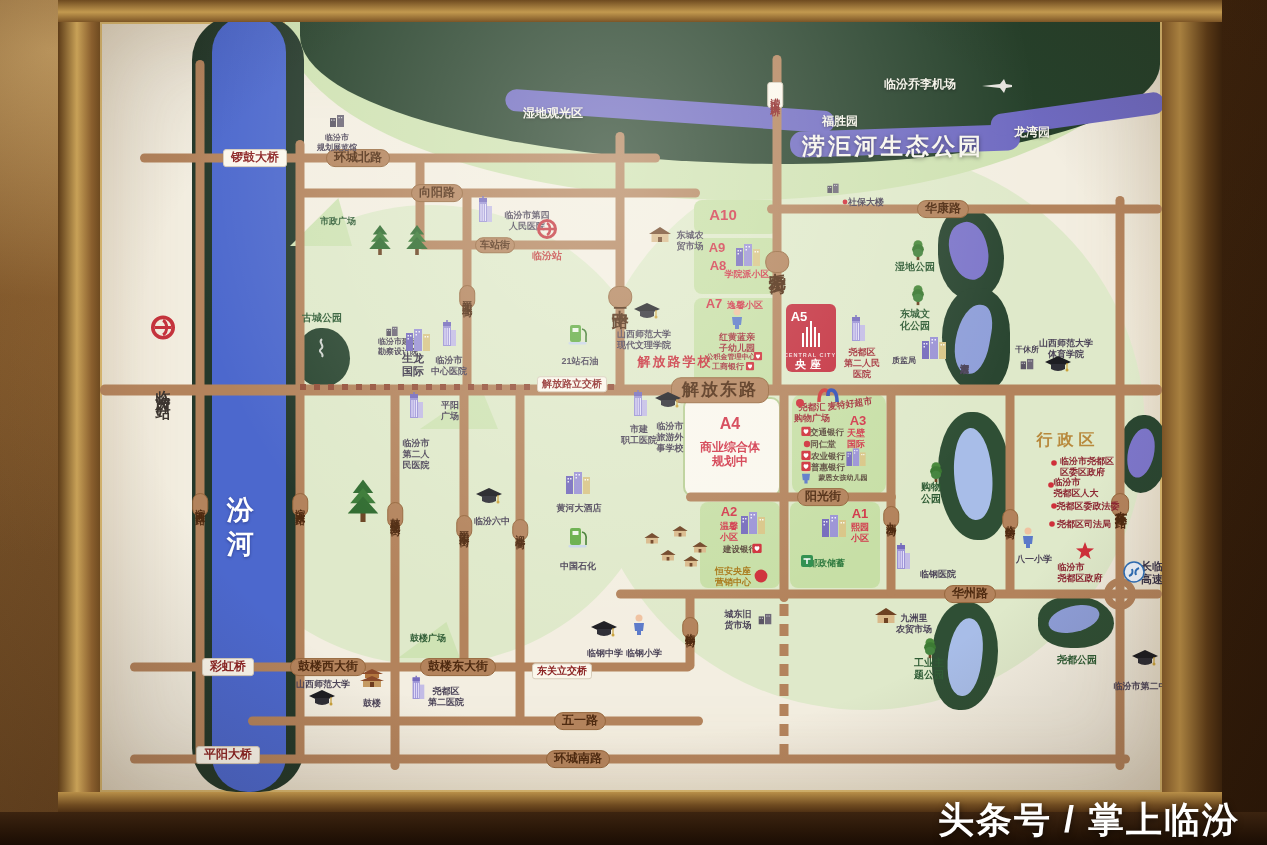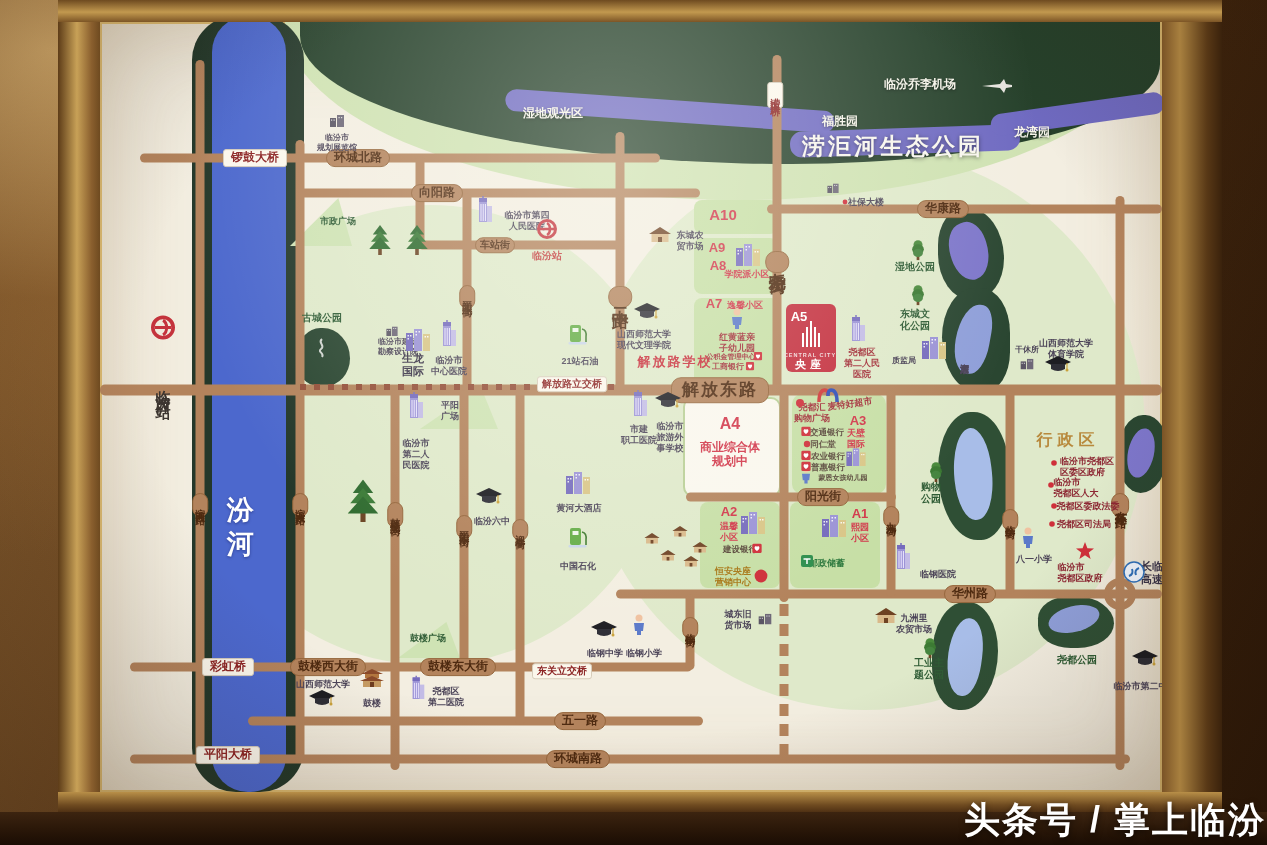--- a/index.html
+++ b/index.html
@@ -68,21 +68,21 @@
     background:radial-gradient(ellipse at 50% 42%, rgba(0,0,0,0) 55%, rgba(40,20,5,.28) 100%);
   }
   .frame{position:absolute;z-index:9;}
   #frame-left{left:58px;top:0;width:42px;height:812px;background:linear-gradient(90deg,#5d3c18,#c8a157 45%,#8a5f2e 80%,#6e4a20);}
   #frame-right{left:1162px;top:0;width:60px;height:812px;background:linear-gradient(90deg,#7a5326,#a8803f 30%,#583816 75%,#3a220c);}
   #frame-top{left:58px;top:0;width:1164px;height:22px;background:linear-gradient(180deg,#6e4a20,#c2994f 55%,#7c5526);}
   #frame-bottom{left:58px;top:792px;width:1164px;height:22px;background:linear-gradient(180deg,#b88f48,#6e4a20 60%,#472a10);}
   #ledge{position:absolute;left:0;top:812px;width:1267px;height:33px;z-index:9;
     background:linear-gradient(180deg,#3c2410,#241306 70%,#1a0d04);}
   #watermark{
-    position:absolute;left:964px;top:796px;z-index:10;color:#ffffff;font-size:36px;font-weight:700;
+    position:absolute;left:938px;top:796px;z-index:10;color:#ffffff;font-size:36px;font-weight:700;
     letter-spacing:2px;text-shadow:0 2px 6px rgba(0,0,0,.55);white-space:nowrap;
   }
 </style>
 </head>
 <body>
 
 <div id="scene">
   <div id="mapbg"></div>
 <div class="area ellipse" style="left: 195px; top: 205px; width: 470px; height: 460px; background: rgb(223, 233, 202);"></div>
     <div class="area ellipse" style="left: 585px; top: 150px; width: 560px; height: 560px; background: rgb(223, 233, 202);"></div>

